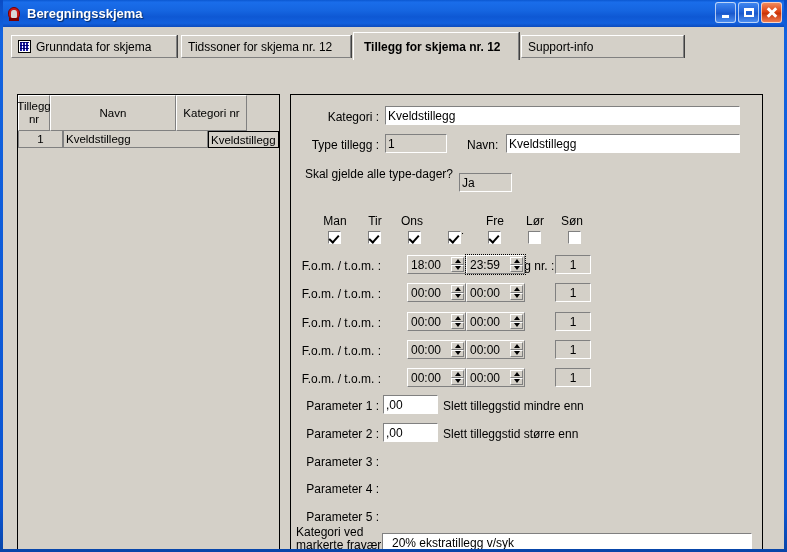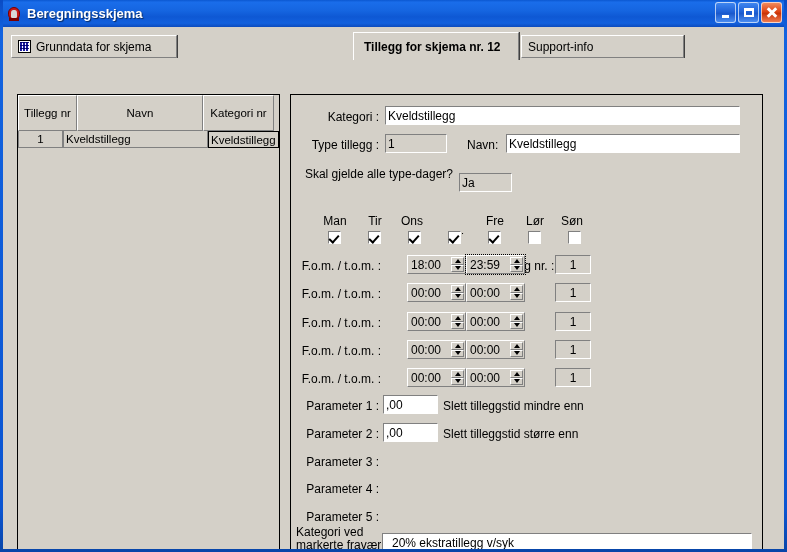--- a/index.html
+++ b/index.html
@@ -166,21 +166,21 @@
     background: #d4d0c8;
     border-top: 1px solid #ffffff;
     border-left: 1px solid #ffffff;
     border-right: 1px solid #808080;
     border-bottom: 1px solid #808080;
     display: flex; align-items: center; justify-content: center;
     font-size: 11.5px; color: #000;
     text-align: center; line-height: 13px;
     cursor: pointer;
   }
-  #gh0 { width: 59px; }
+  #gh0 { width: 32px; }
   #gh1 { width: 126px; }
   #gh2 { width: 71px; }
   #gridrow { display: flex; height: 17px; }
   .gc {
     background: #d4d0c8;
     border: 1px solid #808080;
     border-top: none;
     font-size: 11.5px; color: #000;
     display: flex; align-items: center;
     padding: 0 2px;
@@ -307,20 +307,23 @@
     </div>
   </div>
 
   <div id="client">
 
     <div id="tabstrip">
       <div class="tab" id="tab0" style="left:0px;width:166px;">
         <span class="tab-icon"></span>
         <span>Grunndata for skjema</span>
       </div>
+      <div class="tab" id="tab1" style="left:170px;width:170px;">
+        <span>Tidssoner for skjema nr. 12</span>
+      </div>
       <div class="tab active" id="tab2" style="left:342px;width:166px;">
         <span>Tillegg for skjema nr. 12</span>
       </div>
       <div class="tab" id="tab3" style="left:510px;width:163px;">
         <span>Support-info</span>
       </div>
     </div>
 
     <div id="gridpanel">
       <div id="gridhdr">

